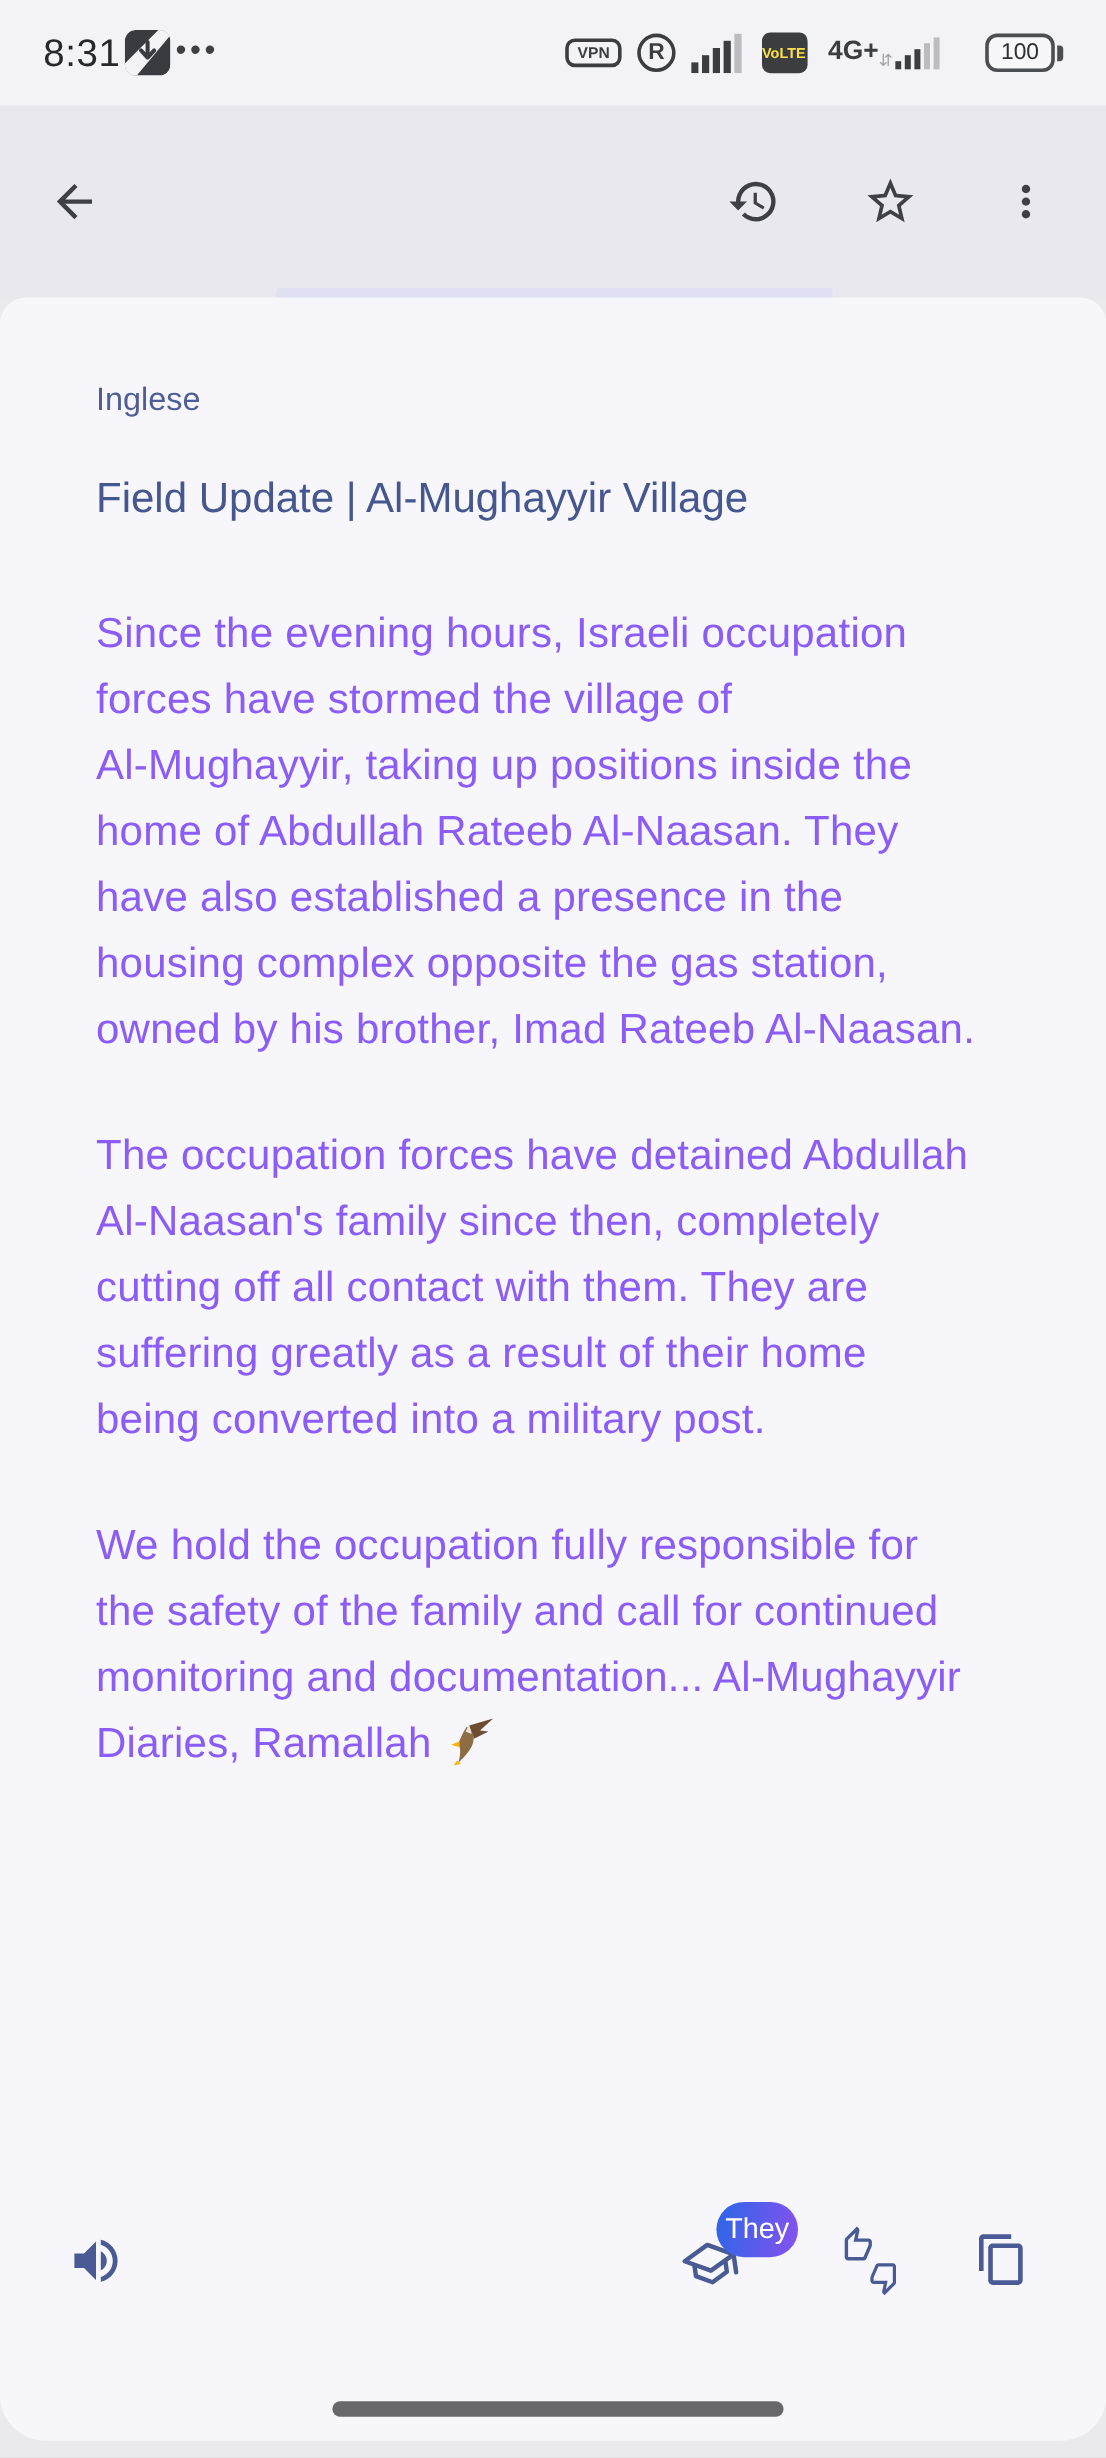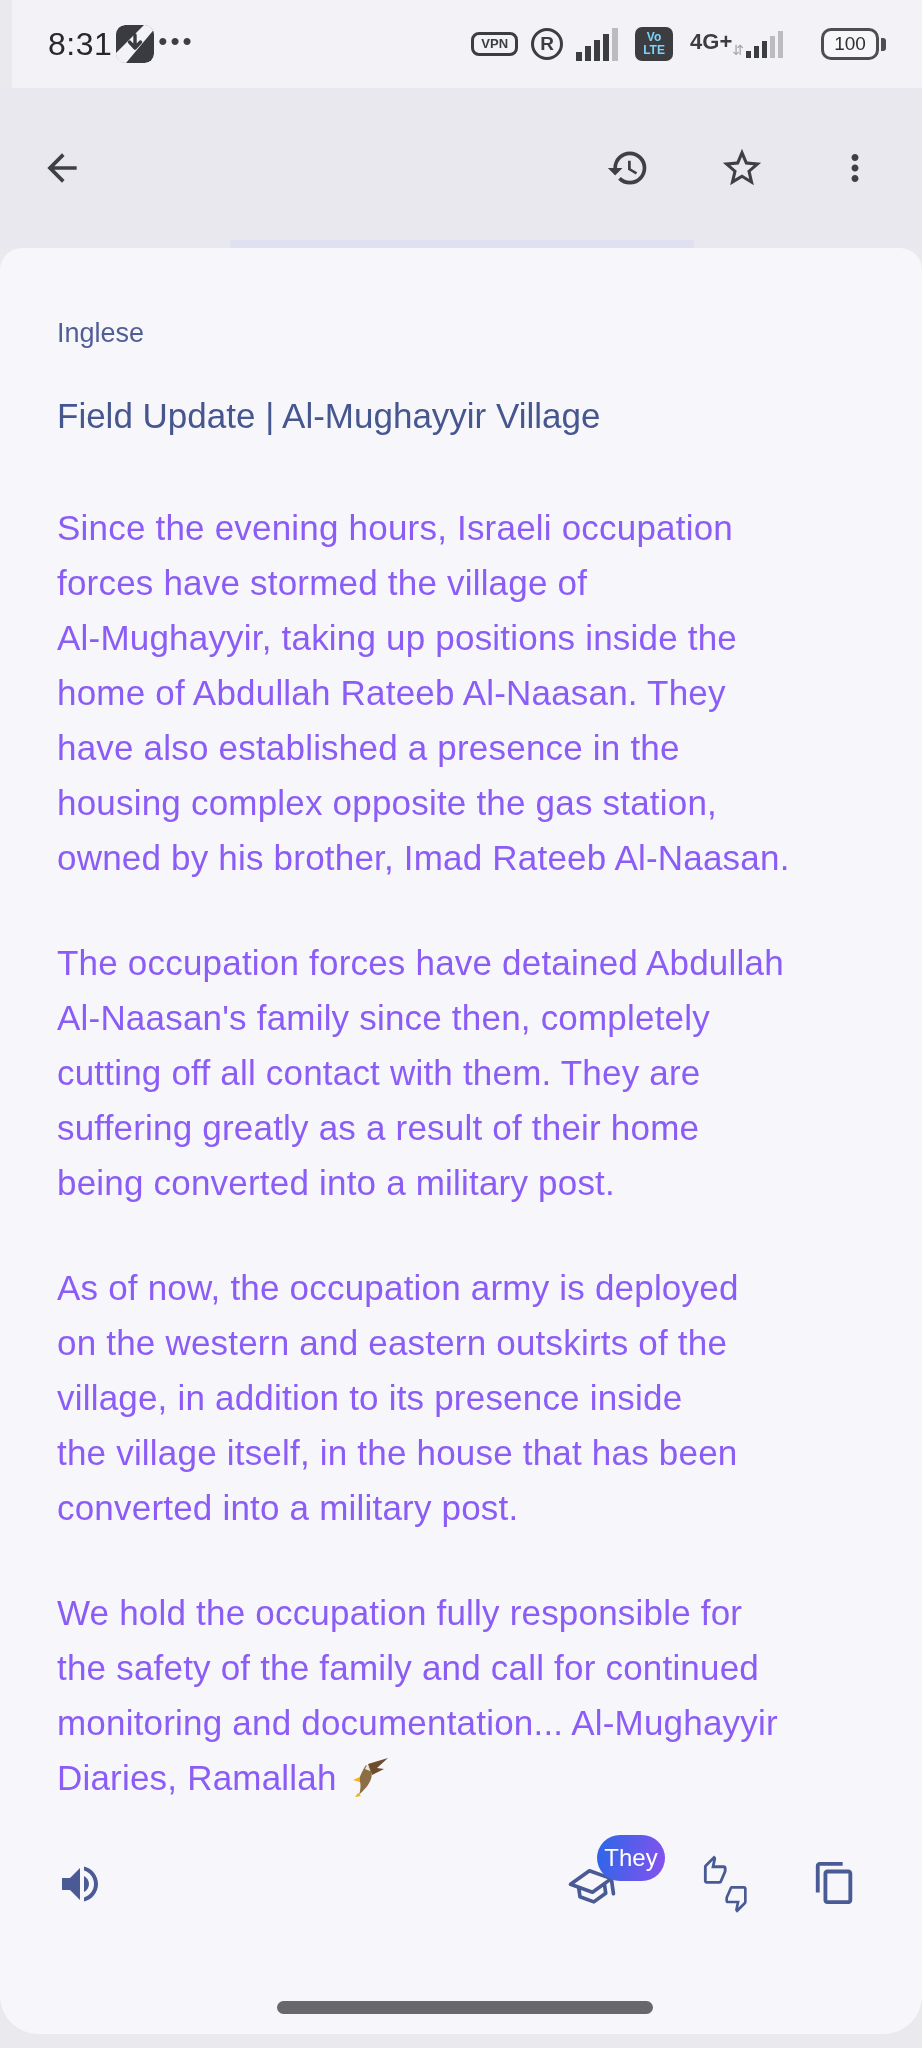--- a/index.html
+++ b/index.html
@@ -4,39 +4,39 @@
 <style>
   html,body{margin:0;padding:0;background:#dcdce1;}
   .screen{
     position:relative;width:922px;height:2048px;margin:0 auto;
     background:#e9e9ee;overflow:hidden;
     font-family:"Liberation Sans",sans-serif;
     -webkit-font-smoothing:antialiased;
   }
   
   .status-bar{
-    position:absolute;top:0;left:12px;right:0;height:88px;
+    position:absolute;top:0;left:0;right:0;height:88px;
     background:#f2f2f7;display:flex;align-items:center;
     padding:0 36px;box-sizing:border-box;gap:4px;color:#2c2d31;
   }
   .time{font-size:32px;font-weight:500;letter-spacing:.5px;color:#27282c;}
   .notif-dots{font-size:26px;letter-spacing:3px;color:#3e3f43;margin-top:-6px;}
   .sb-right{margin-left:auto;display:flex;align-items:center;gap:13px;}
   .vpn-badge{
     border:3px solid #3c3d41;border-radius:8px;color:#3c3d41;
     font-size:13px;font-weight:700;padding:2px 7px;line-height:1.1;
   }
   .roaming{
     width:32px;height:32px;border:3px solid #3c3d41;border-radius:50%;
     display:flex;align-items:center;justify-content:center;
     font-size:19px;font-weight:700;color:#3c3d41;box-sizing:border-box;
   }
   .volte-badge{
-    background:#3c3d41;color:#7dd3fc;border-radius:7px;width:38px;height:34px;
-    display:flex;flex-direction:column;align-items:center;justify-content:center;
+    background:#3c3d41;color:#fde047;border-radius:7px;width:38px;height:34px;
+    display:flex;flex-direction:row;align-items:center;
     font-size:12px;font-weight:700;line-height:1.05;
   }
   .ng-cluster{display:flex;flex-direction:row;align-items:flex-start;line-height:1;}
   .ng-label{font-size:22px;font-weight:700;color:#3c3d41;margin-left:4px;}
   .ng-row{display:flex;align-items:flex-end;gap:2px;}
   .ng-arrows{font-size:14px;color:#a3a3a8;line-height:1;margin-bottom:1px;}
   .battery{display:flex;align-items:center;margin-left:20px;}
   .battery-body{
     width:58px;height:32px;border:3px solid #4d4e52;border-radius:10px;
     display:flex;align-items:center;justify-content:center;
@@ -53,21 +53,21 @@
   .icon-btn{background:none;border:none;padding:0;margin:0;cursor:pointer;display:flex;align-items:center;justify-content:center;}
   
   .scroll-hint{
     position:absolute;top:240px;left:230px;width:464px;height:9px;
     background:#dfe1f2;border-radius:3px;
   }
   .content-card{
     position:absolute;top:248px;left:0;right:0;bottom:14px;
     background:#f6f6fb;border-radius:22px 22px 38px 38px;
   }
-  .text-area{padding:68px 30px 0 57px;}
+  .text-area{padding:68px 30px 0 57px;margin-left:23px;}
   .lang-label{font-size:27px;color:#505e96;line-height:34px;}
   .trans-title{font-size:35px;color:#46568e;line-height:37px;margin-top:47px;white-space:pre;}
   .para{font-size:35px;color:#8b5cf6;line-height:55px;white-space:pre;margin-top:50px;letter-spacing:.2px;}
   .para.first{margin-top:66px;}
   .emoji{display:inline-block;vertical-align:-7px;margin-left:10px;}
   
   .action{position:absolute;}
   .speaker-btn{left:56px;top:1612px;}
   .school-btn{left:564px;top:1615px;}
   .beta-pill{
@@ -178,25 +178,20 @@
 Al-Mughayyir, taking up positions inside the
 home of Abdullah Rateeb Al-Naasan. They
 have also established a presence in the
 housing complex opposite the gas station,
 owned by his brother, Imad Rateeb Al-Naasan.</div>
       <div class="para">The occupation forces have detained Abdullah
 Al-Naasan's family since then, completely
 cutting off all contact with them. They are
 suffering greatly as a result of their home
 being converted into a military post.</div>
-      <div class="para">As of now, the occupation army is deployed
-on the western and eastern outskirts of the
-village, in addition to its presence inside
-the village itself, in the house that has been
-converted into a military post.</div>
       <div class="para"><span>We hold the occupation fully responsible for
 the safety of the family and call for continued
 monitoring and documentation... Al-Mughayyir
 Diaries, Ramallah</span><span class="emoji"><svg width="42" height="40" viewBox="0 0 42 40">
           <path fill="#6d4c2f" d="M21 7 L41 1 L30 11 L37 12 L25 18 Z"></path>
           <path fill="#8d6e44" d="M19 8 C24 11 26 16 24 22 C22 28 17 33 12 38 C14 31 14 26 12 22 C14 17 16 12 19 8 Z"></path>
           <path fill="#efe5d8" d="M20 8 C22 10 23 12 23 14 L18 12 Z"></path>
           <path fill="#f4b400" d="M13 20 L6 23 L13 25 Z"></path>
           <path fill="#f4b400" d="M11 36 L8 40 L14 39 Z"></path>
         </svg></span></div>

